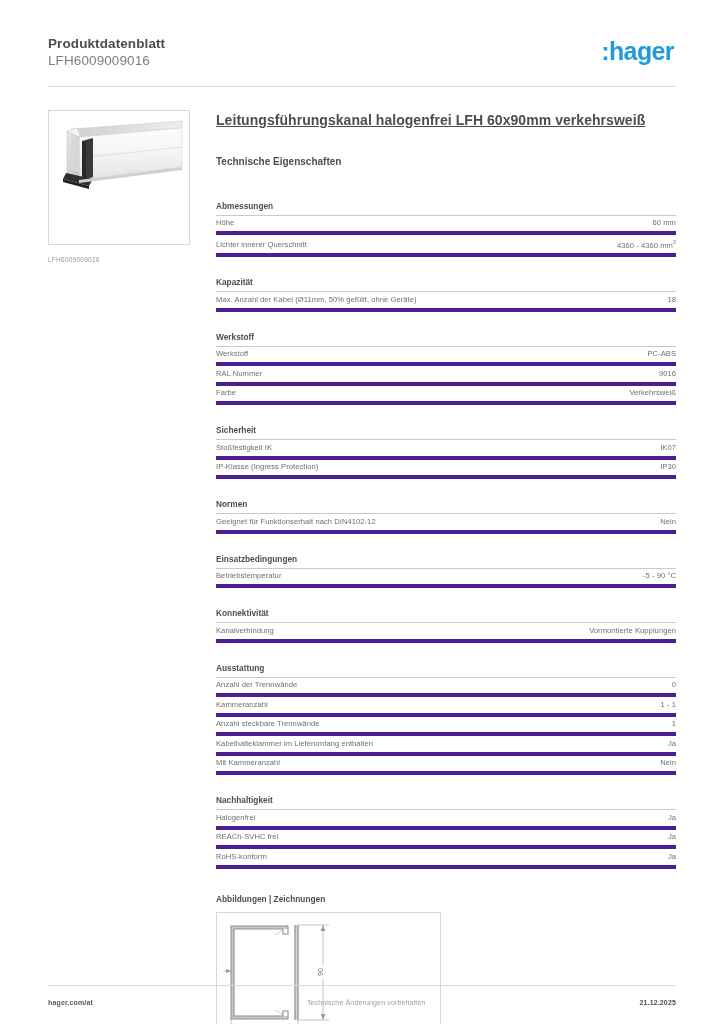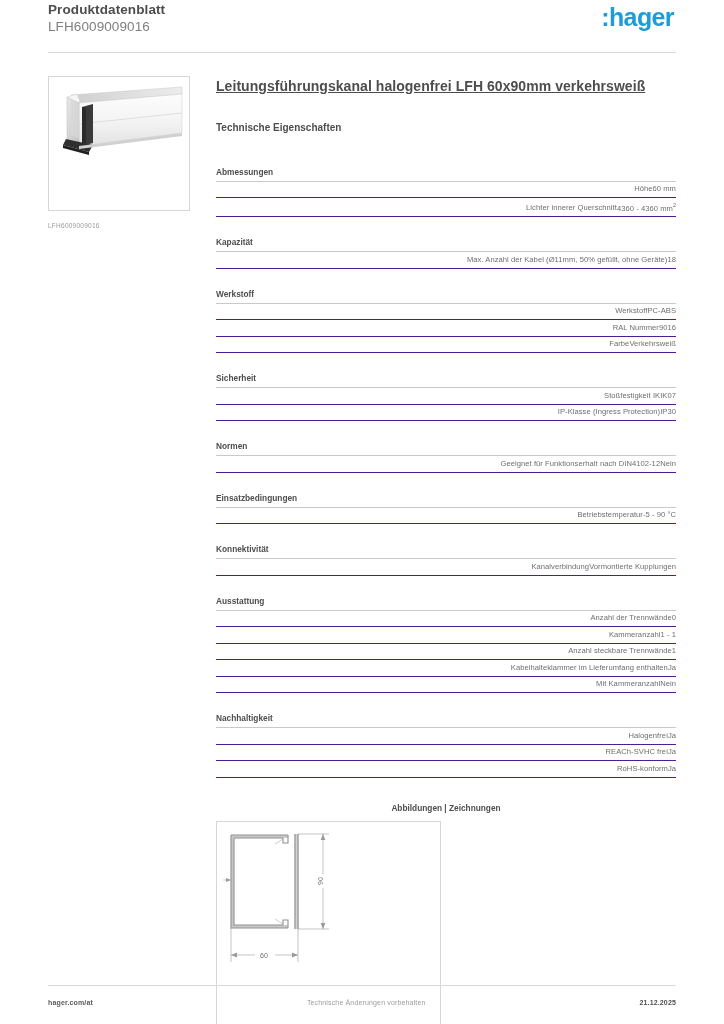--- a/index.html
+++ b/index.html
@@ -23,21 +23,21 @@
     height: 1024px;
     position: relative;
     padding: 0 48px;
   }
 
   
   .header {
     display: flex;
     align-items: flex-start;
     justify-content: space-between;
-    padding-top: 2px;
+    padding-top: 36px;
   }
 
   .header-titles { line-height: 1.18; }
 
   .doc-title {
     font-size: 13.5px;
     font-weight: bold;
     color: #4d4d4d;
     letter-spacing: .1px;
   }
@@ -123,40 +123,39 @@
   .spec-group-title {
     font-size: 8.3px;
     font-weight: bold;
     color: #4d4d4d;
     padding-bottom: 4px;
     border-bottom: 1px solid #c9c9c9;
   }
 
   .spec-row {
     display: flex;
-    justify-content: flex-end;
+    justify-content: space-between;
     align-items: baseline;
     font-size: 7.6px;
     color: #6e6e6e;
-    border-bottom: 1px solid #4c1d95;
+    border-bottom: 4px solid #4c1d95;
     padding: 3.6px 0 3.2px 0;
     line-height: 1.15;
   }
 
   .spec-label { text-align: left; letter-spacing: .05px; }
   .spec-value { text-align: right; letter-spacing: .05px; white-space: nowrap; }
   .spec-value sup { font-size: 5.4px; vertical-align: super; }
 
   
   .drawings-title {
     font-size: 8.3px;
     font-weight: bold;
     color: #4d4d4d;
     margin-top: 25px;
-    text-align: center;
   }
 
   .drawing-frame {
     margin-top: 8px;
     width: 225px;
     height: 228px;
     border: 1px solid #d7d7d7;
     background: #fff;
     position: relative;
   }

